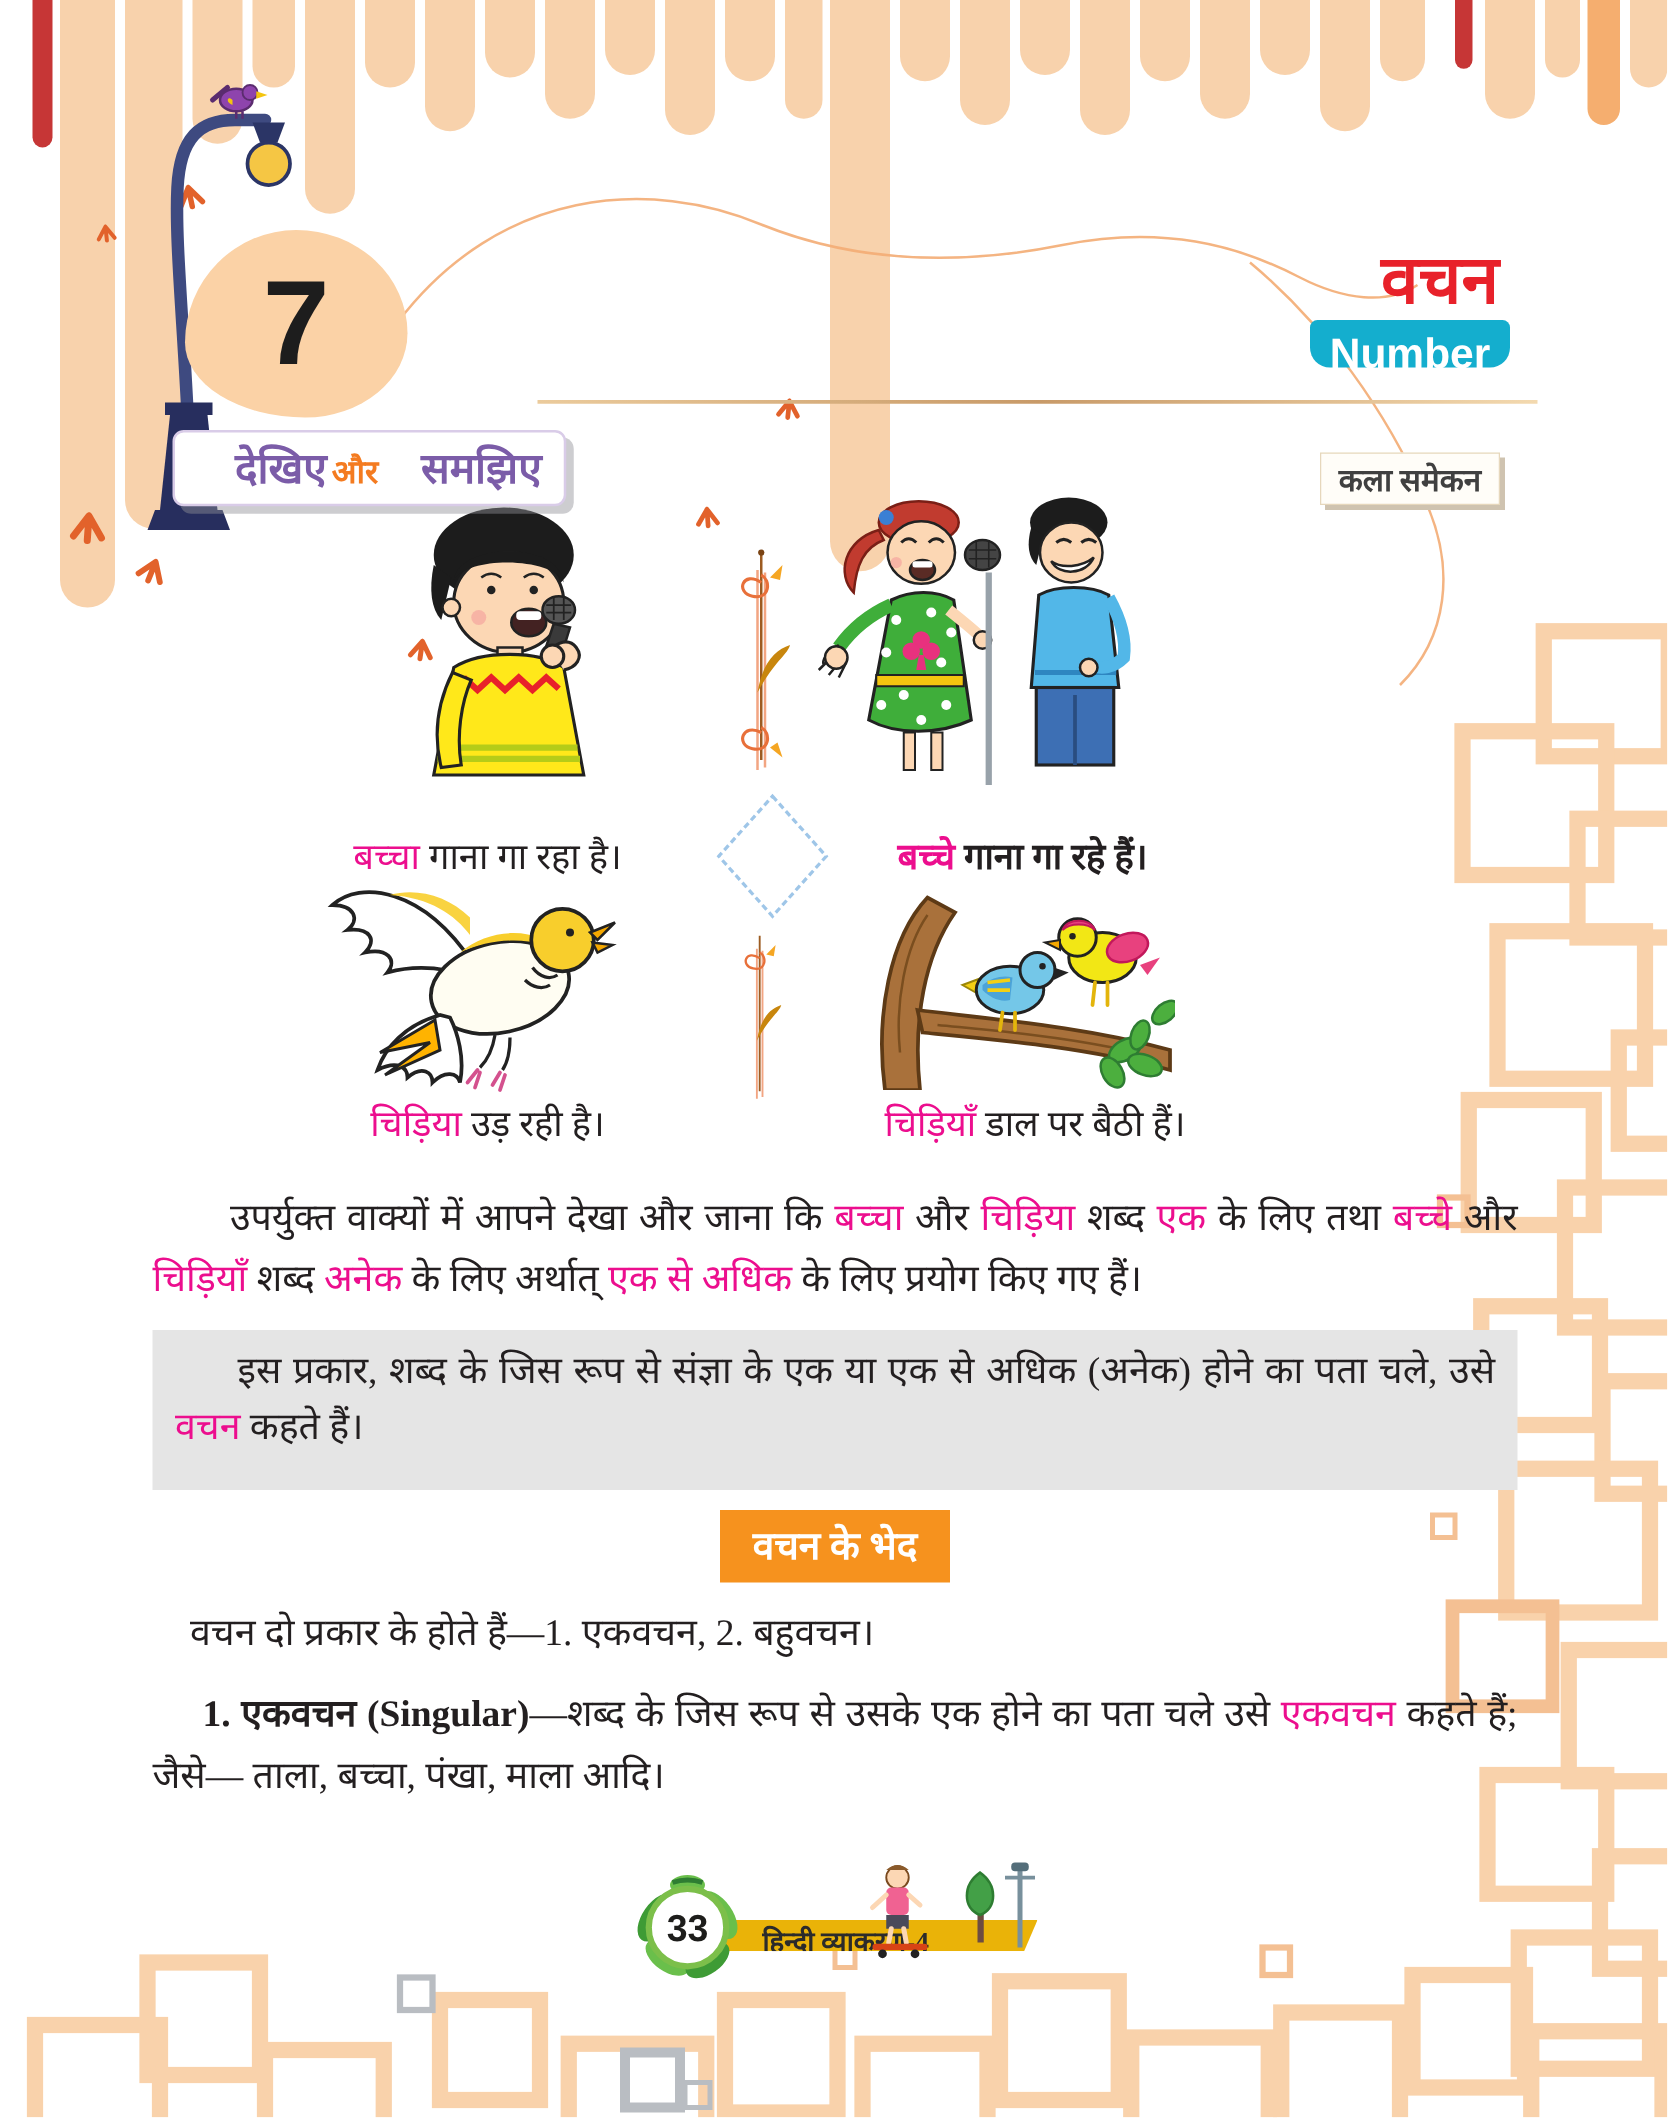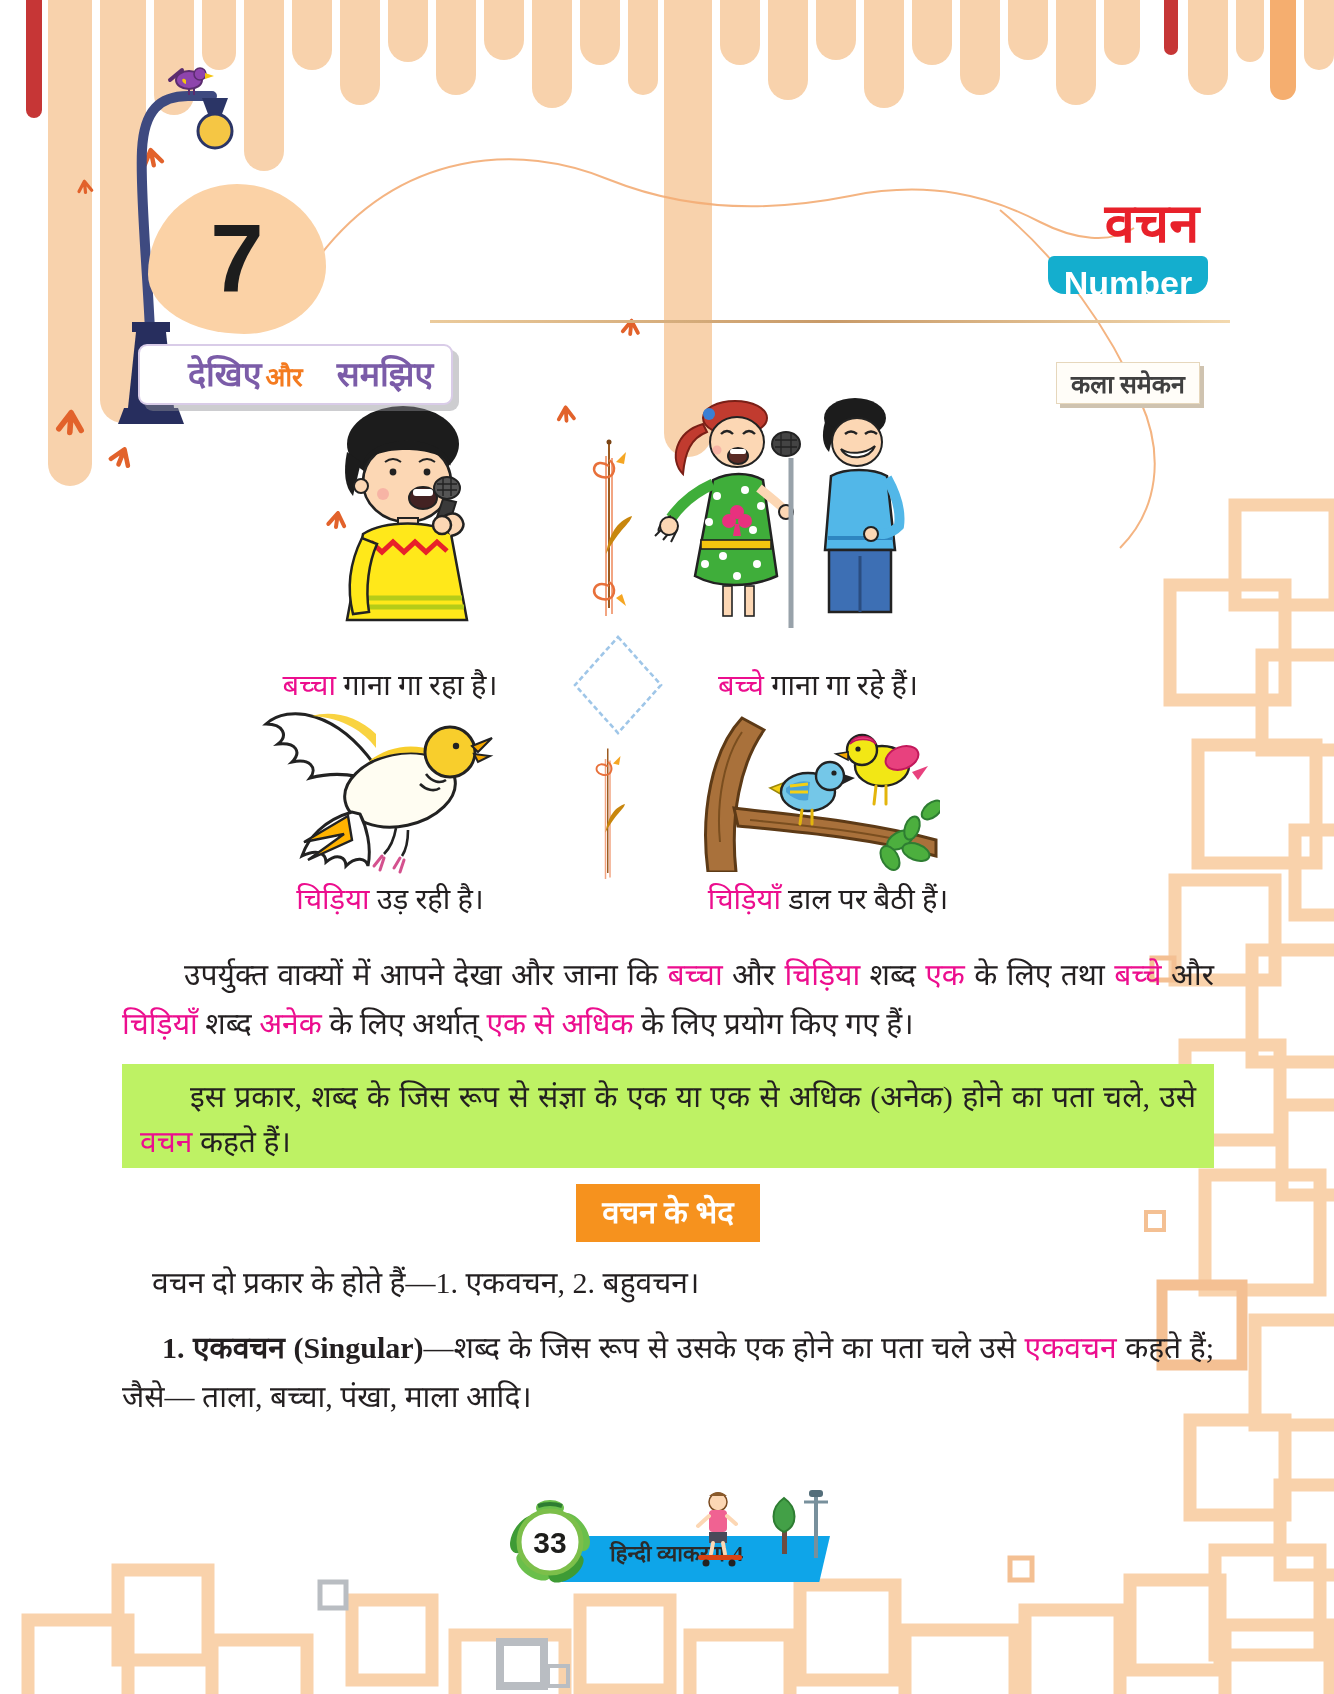--- a/index.html
+++ b/index.html
@@ -32,28 +32,28 @@
   .caption{position:absolute;font-size:29px;text-align:center;z-index:3;white-space:nowrap;}
   .pink{color:#EC0E8E;}
   
   .content{position:absolute;left:106px;top:934px;width:1124px;font-size:30px;line-height:49px;
         text-align:justify;z-index:3;}
   .content p{margin:16px;}
   .ind62{text-indent:62px;}
   .ind40{text-indent:40px;}
   .ind30{text-indent:30px;}
   .mt6{margin-top:6px !important;}
-  .defbox{margin-top:20px;background:#bef264;padding:10px 18px 4px;line-height:45px;text-indent:50px;}
+  .defbox{margin-top:20px;background:#e5e5e5;padding:10px 18px 28px;line-height:45px;text-indent:50px;}
   .sect-head{display:table;margin:16px auto 8px;background:#F6921E;color:#fff;font-weight:bold;
         font-size:31px;padding:4px 26px 5px;}
   .bld{font-weight:bold;}
   .latin{font-family:"Liberation Sans",sans-serif;}
   
   .footer{position:absolute;left:500px;top:1494px;width:420px;height:95px;z-index:5;}
-  .banner{position:absolute;left:62px;top:42px;width:268px;height:46px;background:#0ea5e9;
+  .banner{position:absolute;left:62px;top:42px;width:268px;height:25px;background:#eab308;
         clip-path:polygon(0 0,100% 0,96% 100%,0 100%);}
   .banner span{position:absolute;left:48px;top:1px;font-size:22px;font-weight:bold;color:#2b2b2b;}
   .leafbadge{position:absolute;left:0;top:0;}
   .kidillo{position:absolute;left:178px;top:-6px;}
 </style>
 </head>
 <body>
 
 <div class="page">
 
@@ -275,21 +275,21 @@
     <path d="M40,162 L50,170 L46,158 Z" fill="#F5A623"></path>
   </svg>
 
   <svg class="abs" style="left:572px;top:634px;z-index:2;" width="92" height="102" viewBox="0 0 92 102">
     <polygon points="46,3 89,51 46,99 3,51" fill="#FFFFFF" stroke="#9FC6E8" stroke-width="2.6" stroke-dasharray="5,3"></polygon>
   </svg>
 
   <div class="caption" style="left:220px;top:664px;width:340px;">
     <span class="pink">बच्चा</span><span> गाना गा रहा है।</span>
   </div>
-  <div class="caption" style="left:648px;top:664px;width:340px;">
+  <div class="caption" style="left:648px;top:664px;width:340px;font-weight:bold;">
     <span class="pink">बच्चे</span><span> गाना गा रहे हैं।</span>
   </div>
 
   <svg class="abs" style="left:248px;top:690px;z-index:2;" width="270" height="190" viewBox="0 0 270 190">
     <path d="M130,80 C90,20 40,14 18,34 C36,34 40,46 30,54 C48,52 54,62 44,72 C62,68 70,78 62,88 C84,82 108,84 130,92 Z" fill="#fff" stroke="#222" stroke-width="3"></path>
     <path d="M128,44 C110,26 84,20 64,26 C96,28 116,42 128,58 Z" fill="#F8CE2C" opacity="0.9"></path>
     <ellipse cx="152" cy="100" rx="56" ry="36" fill="#FFFDF2" stroke="#222" stroke-width="3" transform="rotate(-12 152 100)"></ellipse>
     <path d="M120,72 C150,58 186,60 202,74 C186,52 146,50 120,72 Z" fill="#F8CE2C"></path>
     <circle cx="202" cy="62" r="25" fill="#F8CE2C" stroke="#222" stroke-width="3"></circle>
     <circle cx="208" cy="56" r="3.2" fill="#222"></circle>

